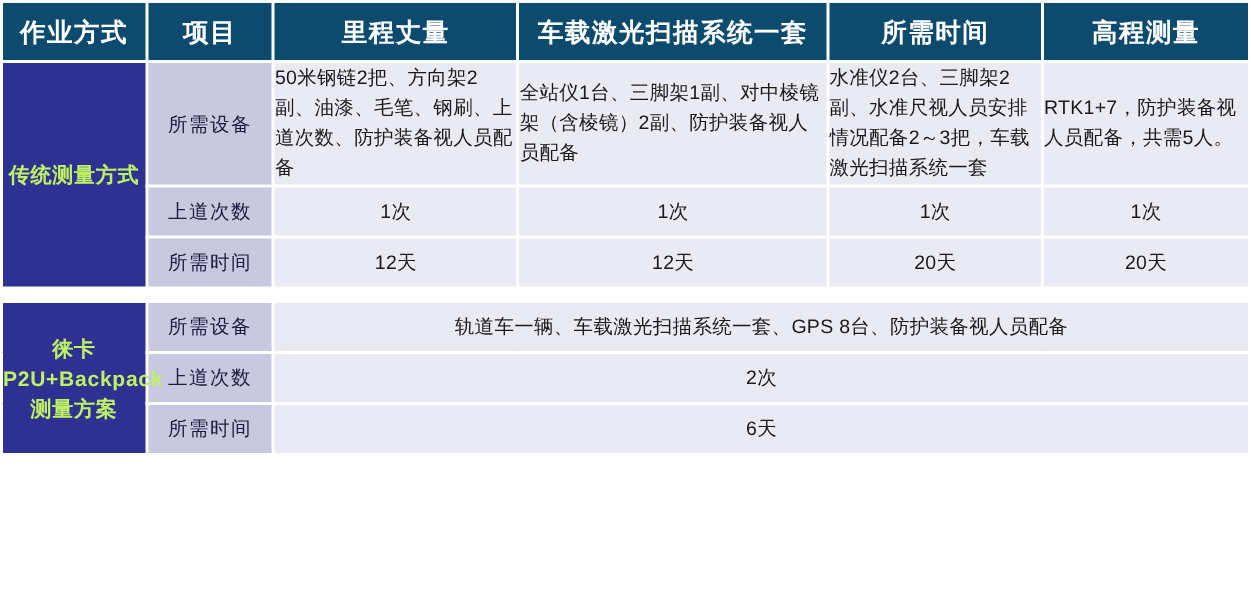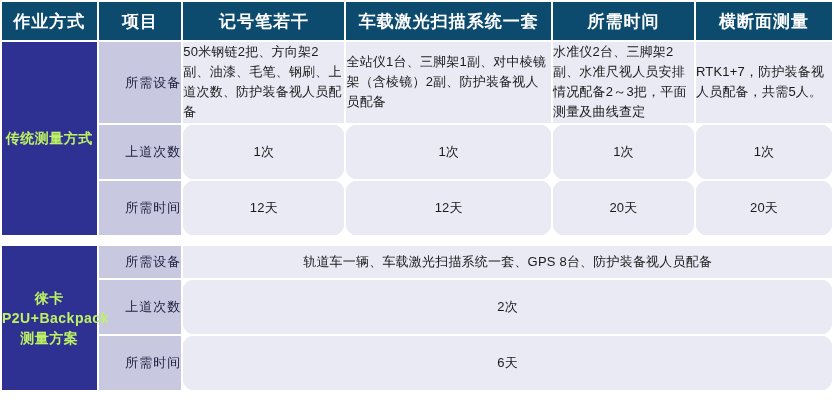--- a/index.html
+++ b/index.html
@@ -44,38 +44,37 @@
     font-weight: bold;
     text-align: center;
     line-height: 1.45;
     letter-spacing: 0.5px;
     padding: 2px 6px;
   }
   .sublabel {
     background: #c8c9e0;
     color: #1c1c3c;
     font-size: 13px;
-    text-align: right;
+    text-align: center;
     line-height: 1.5;
     letter-spacing: 1px;
     padding: 2px 4px;
   }
   .cell {
     background: #e9eaf4;
     color: #1a1a1a;
     font-size: 13px;
     line-height: 1.55;
     padding: 6px 7px;
     text-align: left;
     letter-spacing: 0.2px;
   }
   .cell.center {
     text-align: center;
-    padding: 17px 4px;
-    border-radius: 14px;
+    padding: 6px 4px;
   }
   .cell.wide {
     text-align: center;
     padding: 6px 9px;
   }
   .spacer-row td {
     border: none;
     background: #ffffff;
     height: 7px;
     padding: 0;
@@ -97,34 +96,34 @@
         <col class="c1">
         <col class="c2">
         <col class="c3">
         <col class="c4">
         <col class="c5">
     </colgroup>
     <thead>
       <tr>
         <th class="hdr">作业方式</th>
         <th class="hdr">项目</th>
-        <th class="hdr">记号笔若干</th>
+        <th class="hdr">里程丈量</th>
         <th class="hdr">车载激光扫描系统一套</th>
         <th class="hdr">所需时间</th>
-        <th class="hdr">横断面测量</th>
+        <th class="hdr">高程测量</th>
       </tr>
     </thead>
     <tbody>
 
       <tr>
         <td class="rowhead" rowspan="3">传统测量方式</td>
         <td class="sublabel">所需设备</td>
         <td class="cell">50米钢链2把、方向架2副、油漆、毛笔、钢刷、上道次数、防护装备视人员配备</td>
         <td class="cell">全站仪1台、三脚架1副、对中棱镜架（含棱镜）2副、防护装备视人员配备</td>
-        <td class="cell">水准仪2台、三脚架2副、水准尺视人员安排情况配备2～3把，平面测量及曲线查定</td>
+        <td class="cell">水准仪2台、三脚架2副、水准尺视人员安排情况配备2～3把，车载激光扫描系统一套</td>
         <td class="cell">RTK1+7，防护装备视人员配备，共需5人。</td>
       </tr>
       <tr>
         <td class="sublabel">上道次数</td>
         <td class="cell center">1次</td>
         <td class="cell center">1次</td>
         <td class="cell center">1次</td>
         <td class="cell center">1次</td>
       </tr>
       <tr>

